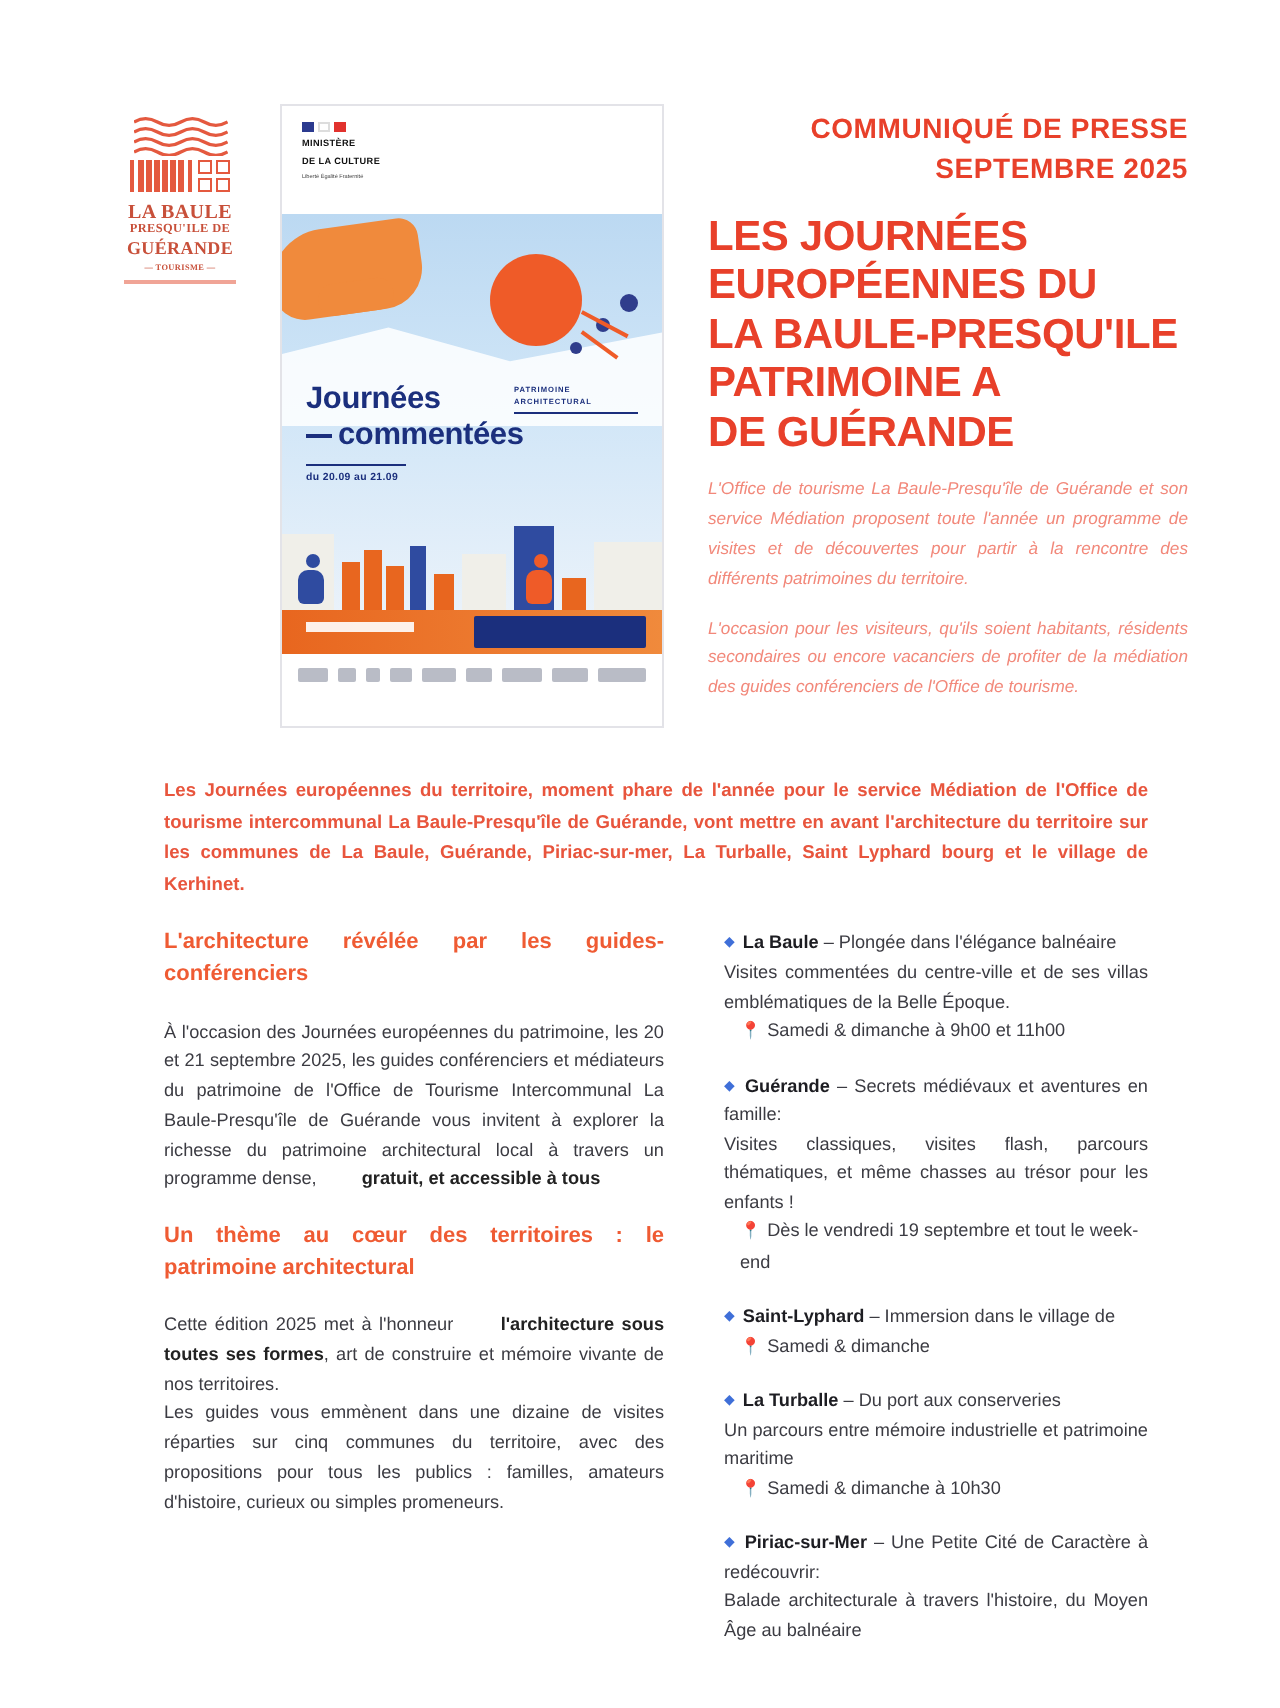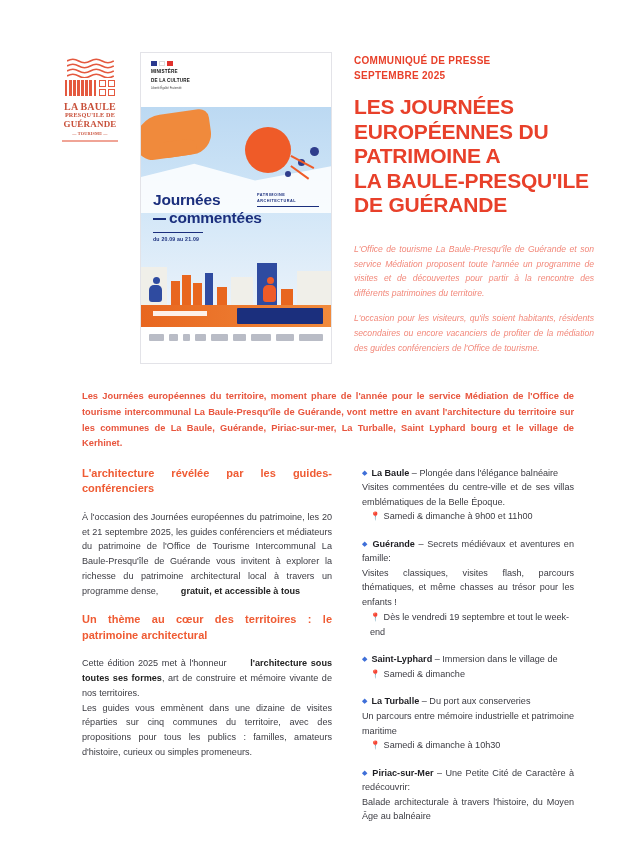--- a/index.html
+++ b/index.html
@@ -105,26 +105,26 @@
   .fig-or .h, .fig-or .b { background:#ef5b28; }
   .poster-bottom { position:absolute; left:0; right:0; bottom:0; height:58px; background:#fff; }
   .pb-band { height:22px; background:linear-gradient(90deg,#e8661f,#f08a3c); position:relative; }
   .pb-btn { position:absolute; right:8px; top:3px; width:86px; height:16px; background:#1b2f7d; border-radius:1px; }
   .pb-tag { position:absolute; left:12px; top:6px; width:54px; height:5px; background:#fff; opacity:.9; }
   .pb-foot { display:flex; align-items:center; gap:5px; padding:7px 8px; }
   .pb-foot i { display:block; height:7px; background:#b9bcc6; border-radius:1px; }
 
   
   .head-col { flex:1; padding-left:22px; padding-top:2px; }
-  .kicker { color:#E8402A; font-weight:700; font-size:10px; letter-spacing:.3px; line-height:1.45; }
+  .kicker { text-align:right; color:#E8402A; font-weight:700; font-size:14px; letter-spacing:.3px; line-height:1.45; }
   .headline {
     color:#E8402A; font-weight:700; font-size:21px; line-height:1.17;
     letter-spacing:-.2px; margin-top:12px;
   }
-  .lede { margin-top:24px; }
+  .lede { margin-top:8px; }
   .lede p {
     color:#F2887A; font-style:italic; font-size:8.6px; line-height:1.72;
     text-align:justify; margin-bottom:10px;
   }
 
   
   .intro {
     margin: 24px 66px 0 82px;
     color:#E8553D; font-weight:700; font-size:9.3px; line-height:1.68;
     text-align:justify;
@@ -282,22 +282,22 @@
     </div>
 
     <div class="head-col">
       <div class="kicker">
         <div>COMMUNIQUÉ DE PRESSE</div>
         <div>SEPTEMBRE 2025</div>
       </div>
       <div class="headline">
         <div>LES JOURNÉES</div>
         <div>EUROPÉENNES DU</div>
+        <div>LA BAULE-PRESQU'ILE</div>
         <div>PATRIMOINE A</div>
-        <div>LA BAULE-PRESQU'ILE</div>
         <div>DE GUÉRANDE</div>
       </div>
       <div class="lede">
         <p>L'Office de tourisme La Baule-Presqu'île de Guérande et son service Médiation proposent toute l'année un programme de visites et de découvertes pour partir à la rencontre des différents patrimoines du territoire.</p>
         <p>L'occasion pour les visiteurs, qu'ils soient habitants, résidents secondaires ou encore vacanciers de profiter de la médiation des guides conférenciers de l'Office de tourisme.</p>
       </div>
     </div>
   </div>
 
   <div class="intro">Les Journées européennes du territoire, moment phare de l'année pour le service Médiation de l'Office de tourisme intercommunal La Baule-Presqu'île de Guérande, vont mettre en avant l'architecture du territoire sur les communes de La Baule, Guérande, Piriac-sur-mer, La Turballe, Saint Lyphard bourg et le village de Kerhinet.</div>

